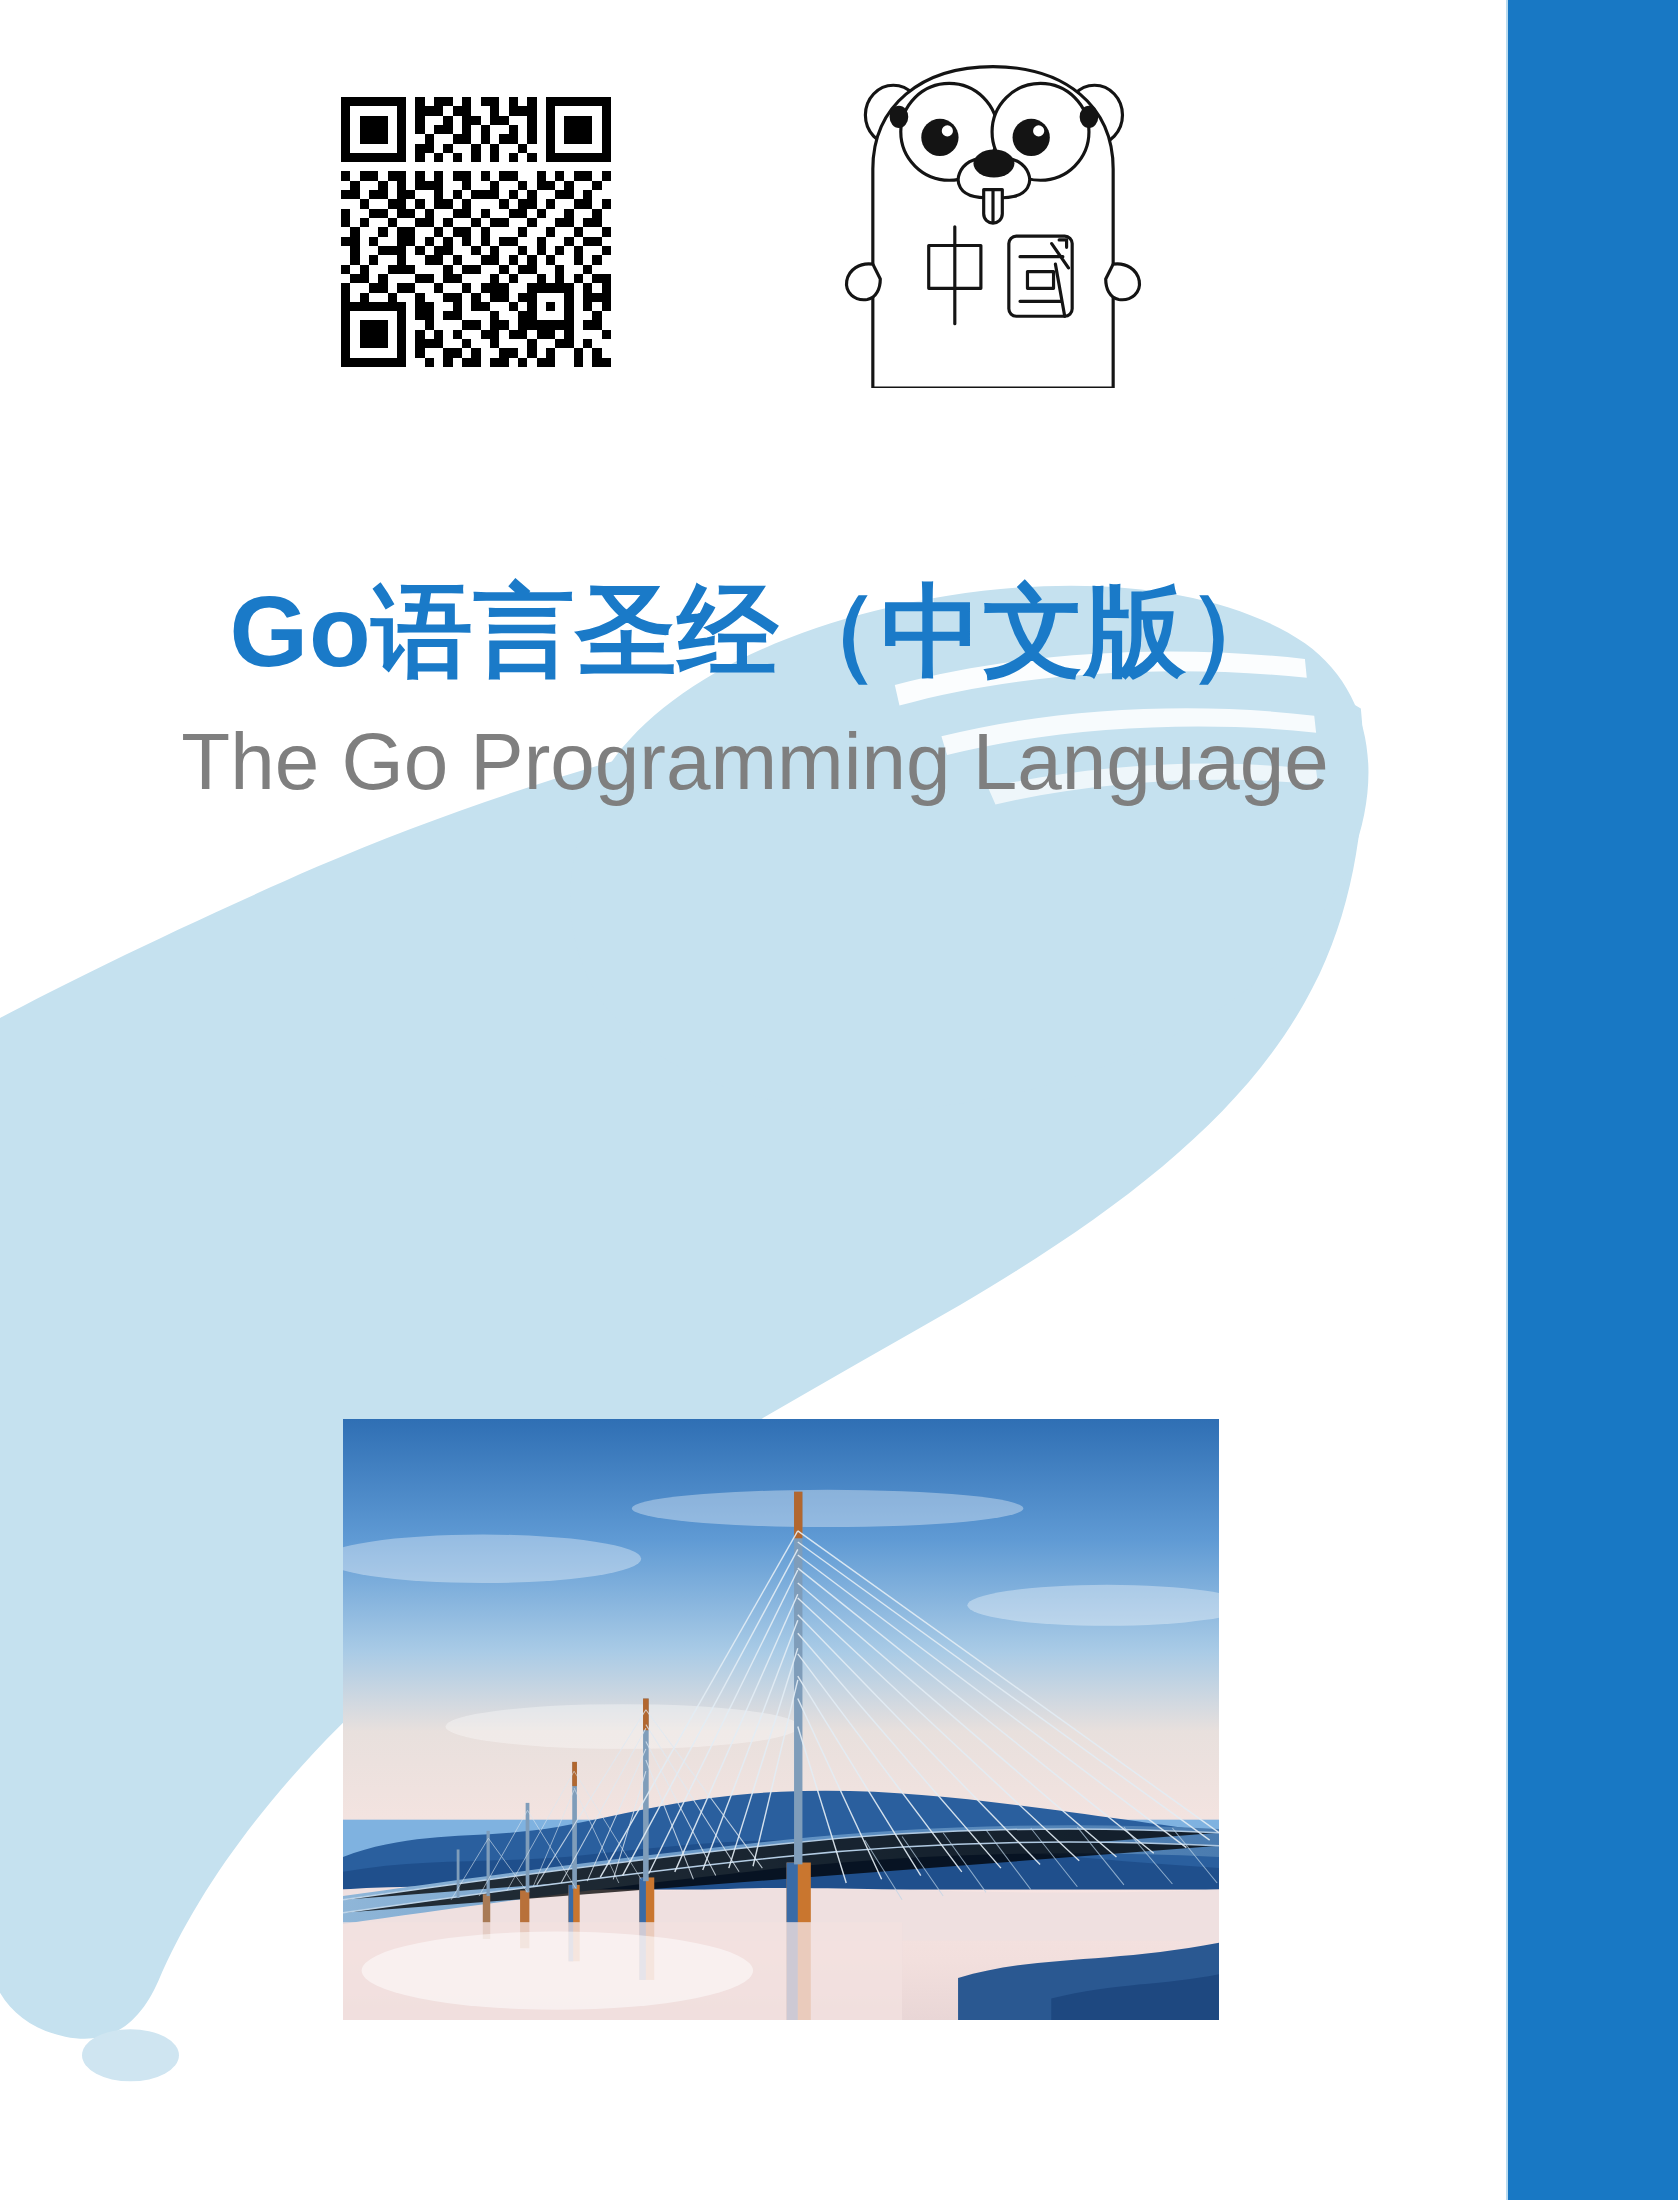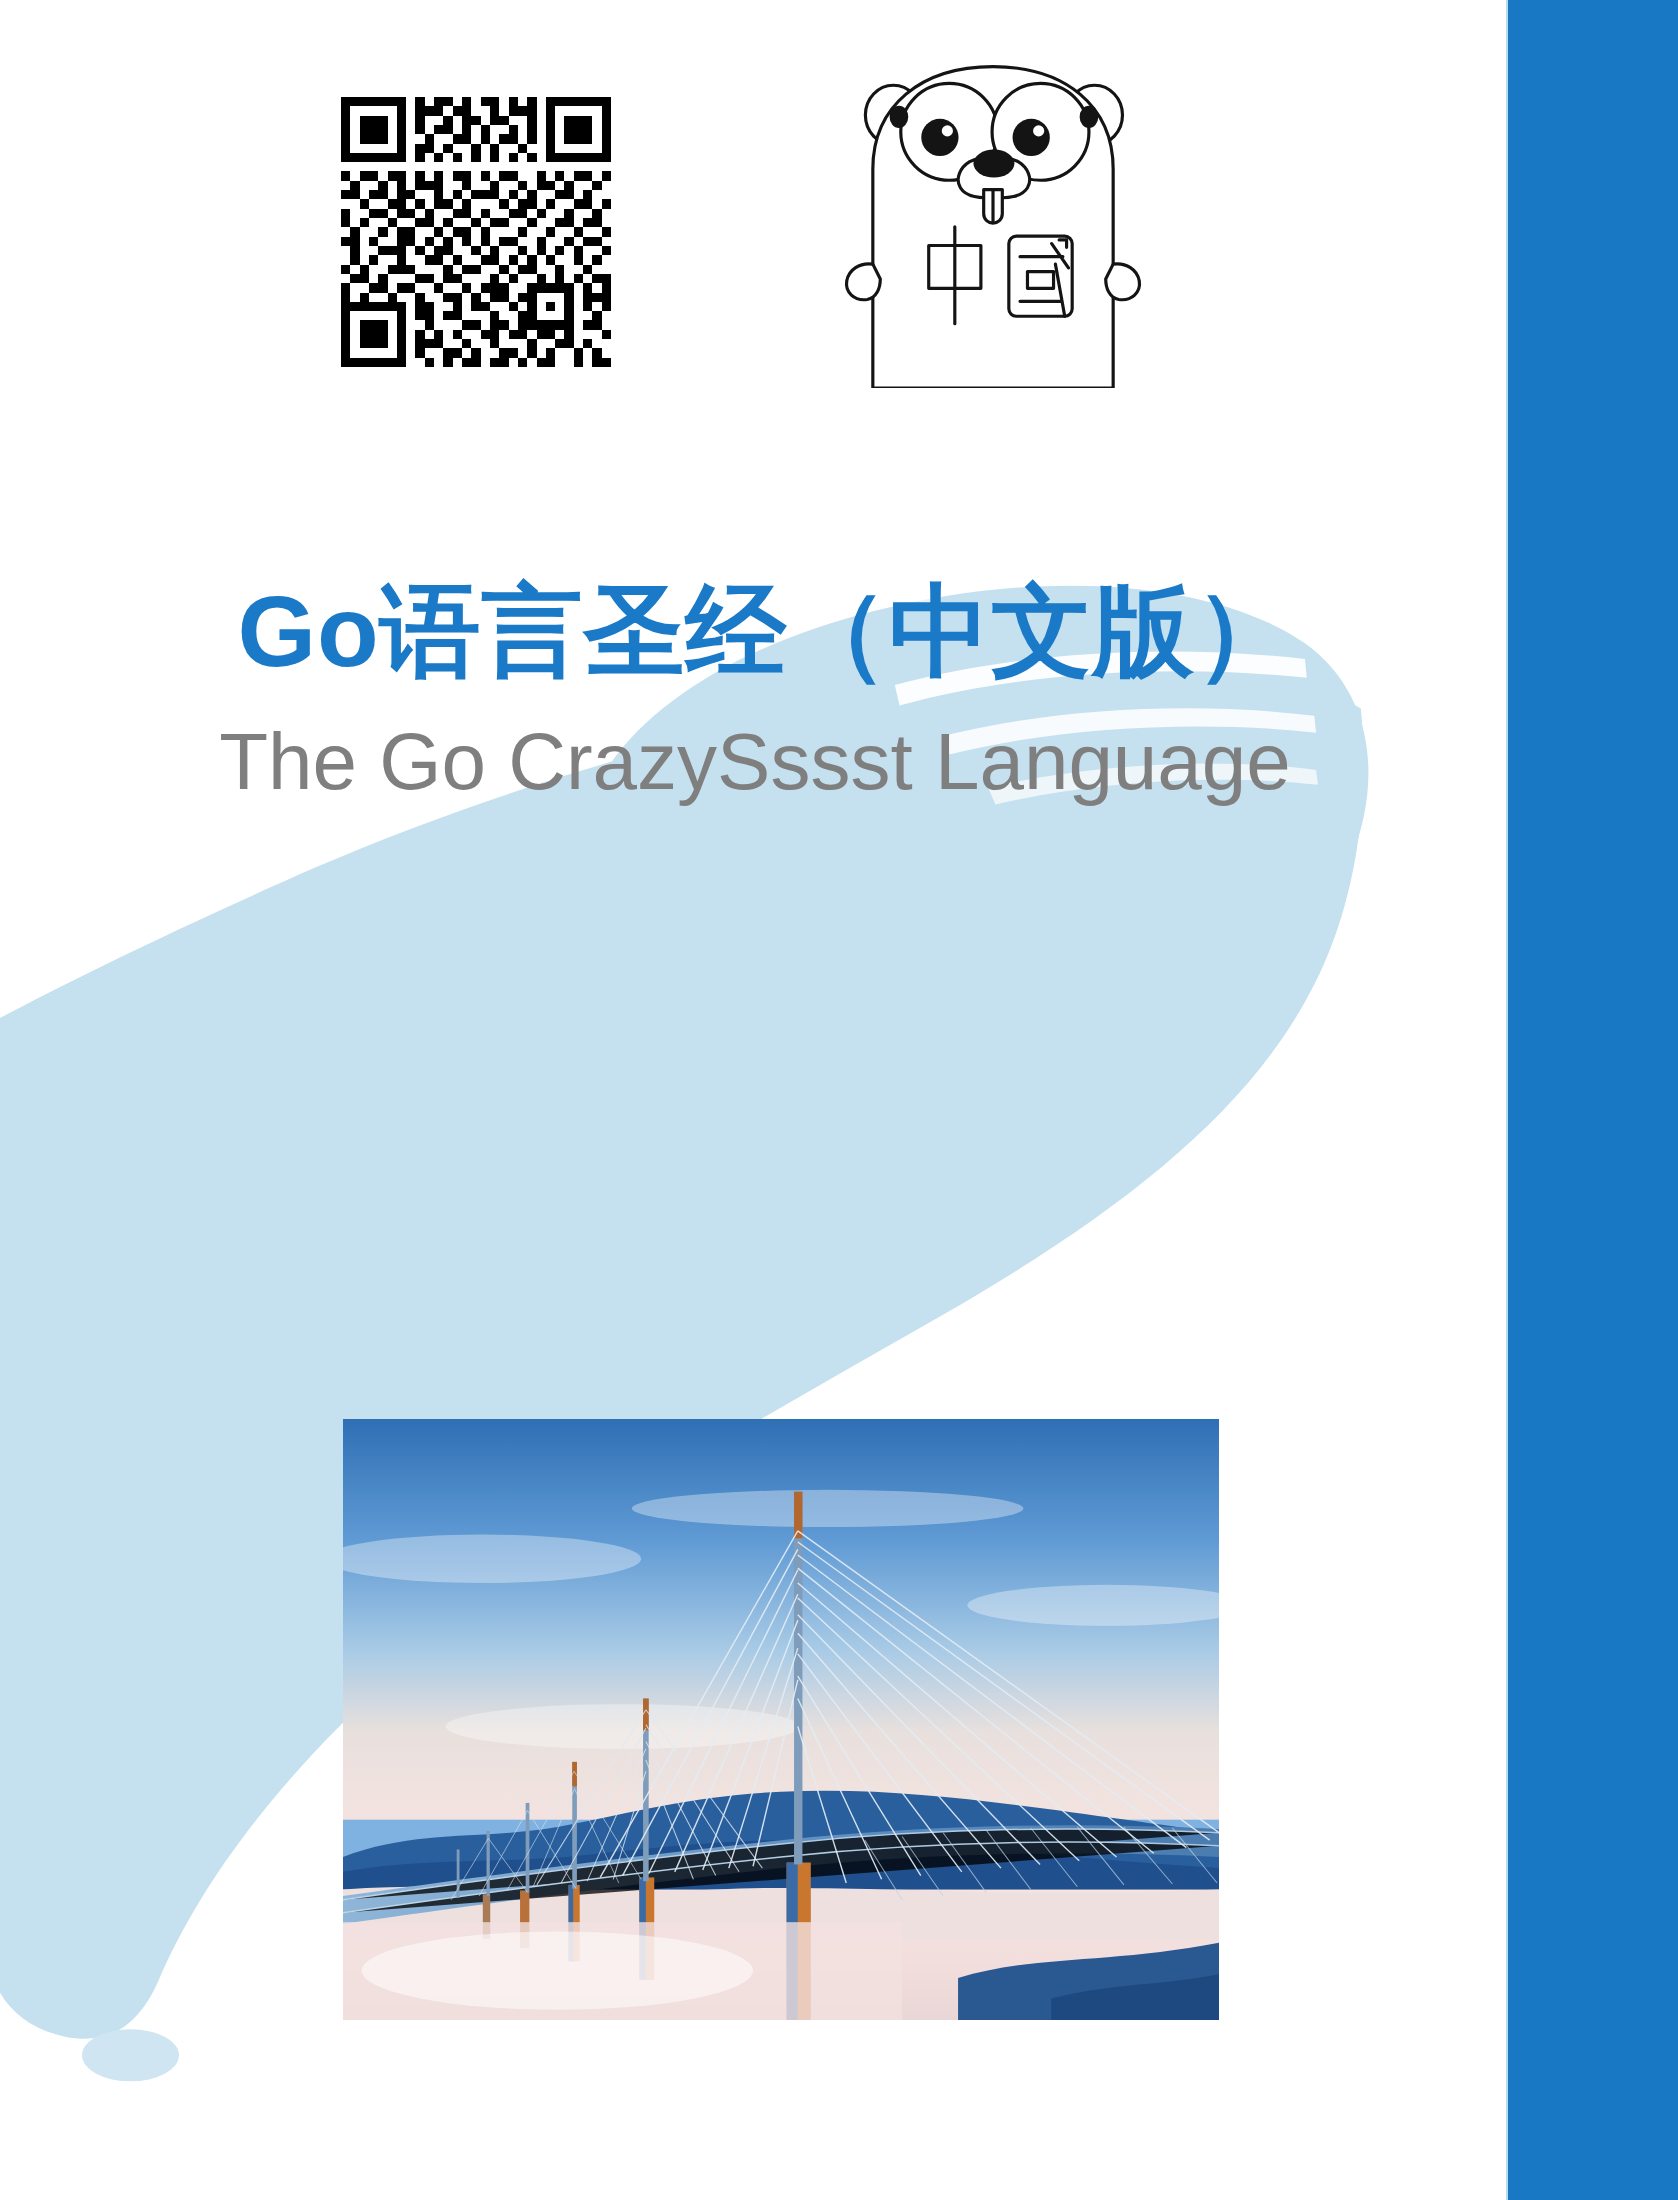--- a/index.html
+++ b/index.html
@@ -44,21 +44,21 @@
     left: 839px;
     top: 48px;
     width: 308px;
     height: 340px;
   }
   .gopher-wrap svg { display: block; width: 100%; height: 100%; }
 
   
   .title-main {
     position: absolute;
-    left: 12px;
+    left: 4px;
     top: 578px;
     width: 1510px;
     text-align: center;
     font-size: 101px;
     font-weight: bold;
     color: #1a7ac8;
     letter-spacing: 0.9px;
     white-space: nowrap;
     line-height: 1.05;
   }
@@ -465,21 +465,21 @@
         <rect x="182" y="202" width="68" height="86" rx="8"></rect>
 
         <path d="M194,224 L240,224 M202,240 L230,240 M202,240 L202,258 M230,240 L230,258 M202,258 L230,258
                  M194,272 L238,272 M228,210 L246,236 M232,232 L242,288"></path>
         <path d="M236,206 L244,206 L244,214"></path>
       </g>
     </svg>
   </div>
 
   <div class="title-main">Go语言圣经（中文版）</div>
-  <div class="title-sub">The Go CrazySssst Language</div>
+  <div class="title-sub">The Go Programming Language</div>
 
 
   <div class="photo">
     <svg viewBox="0 0 940 645" preserveAspectRatio="none" xmlns="http://www.w3.org/2000/svg">
       <defs>
         <linearGradient id="skyGrad" x1="0" y1="0" x2="0" y2="1">
           <stop offset="0%" stop-color="#2f6fb4"></stop>
           <stop offset="30%" stop-color="#5f9ad4"></stop>
           <stop offset="58%" stop-color="#a9cbe6"></stop>
           <stop offset="78%" stop-color="#e8e0dd"></stop>

